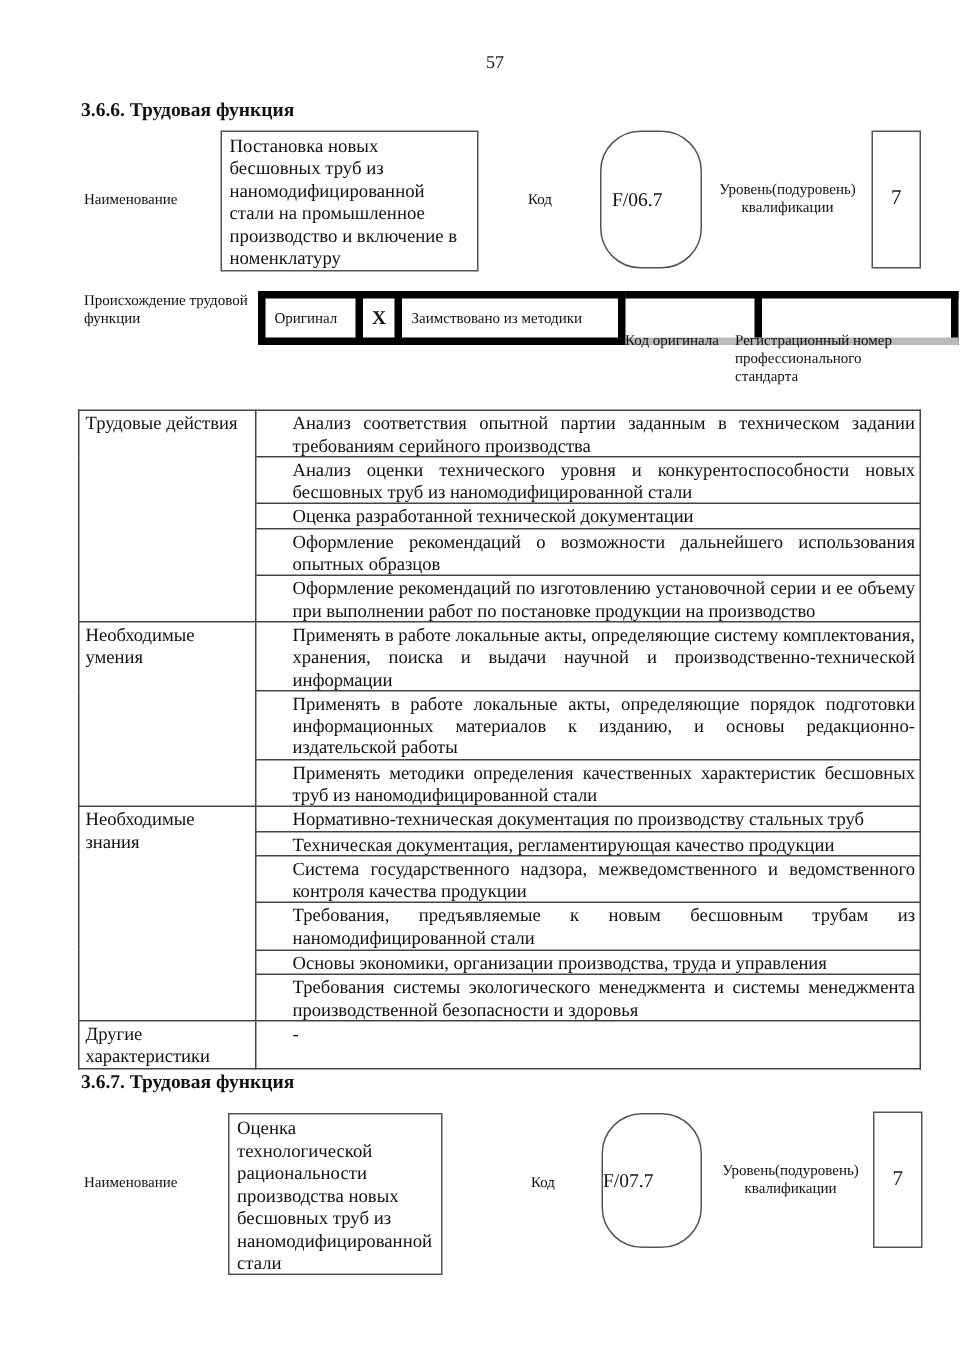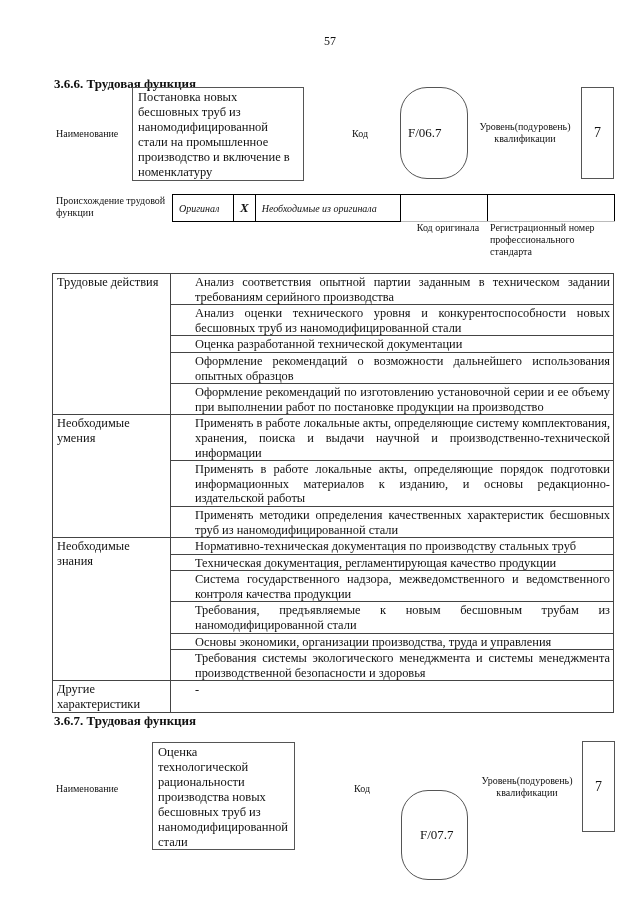--- a/index.html
+++ b/index.html
@@ -9,53 +9,53 @@
   }
   .abs { position: absolute; }
   .page-num { left: 0; width: 660px; top: 34px; text-align: center; font-size: 12px; }
   .section-title { left: 54px; font-size: 13px; font-weight: bold; }
   .small { font-size: 10px; line-height: 12px; }
   .box { border: 1px solid #555; box-sizing: border-box; }
   .name-box { font-size: 12.5px; line-height: 15px; padding: 2px 5px; }
   .center-v { display: flex; align-items: center; border-radius: 27px; }
   .center-all { display: flex; align-items: center; justify-content: center; }
   .origin-table { border-collapse: collapse; font-size: 10px; }
-  .origin-table td { border: 1px solid #000000; height: 26px; padding: 0 6px; font-style: italic; }
+  .origin-table td { border: 5px solid #000000; height: 26px; padding: 0 6px; }
   .main-table { position: absolute; left: 52px; top: 273px; width: 562px; border-collapse: collapse; font-size: 12.4px; line-height: 14.6px; }
   .main-table td { border: 1px solid #444; vertical-align: top; padding: 1px 3px 0 4px; }
   .main-table td.label { width: 110px; }
   .main-table td.item { text-align: justify; text-align-last: left; padding-left: 24px; }
 </style>
 </head>
 <body>
 
 <div class="abs page-num">57</div>
 
-<div class="abs section-title" style="top:76px;">3.6.6. Трудовая функция</div>
+<div class="abs section-title" style="top:65px;">3.6.6. Трудовая функция</div>
 
 <div class="abs small" style="left:56px; top:128px;">Наименование</div>
-<div class="abs box name-box" style="left:132px; top:87px; width:172px; height:94px;">Постановка новых бесшовных труб из наномодифицированной стали на промышленное производство и включение в номенклатуру</div>
+<div class="abs box name-box" style="left:147px; top:87px; width:172px; height:94px;">Постановка новых бесшовных труб из наномодифицированной стали на промышленное производство и включение в номенклатуру</div>
 
 <div class="abs small" style="left:352px; top:128px;">Код</div>
 <div class="abs box center-v" style="left:400px; top:87px; width:68px; height:92px; padding-left:7px; font-size:13px;">
   <span>F/06.7</span>
 </div>
 
 <div class="abs small" style="left:470px; top:121px; width:110px; text-align:center;">Уровень(подуровень) квалификации</div>
 <div class="abs box center-all" style="left:581px; top:87px; width:33px; height:92px; font-size:14px;">
   <span>7</span>
 </div>
 
 <div class="abs small" style="left:56px; top:195px; width:110px;font-family:Liberation Serif, serif;">Происхождение трудовой функции</div>
 <table class="abs origin-table" style="left:172px; top:194px;">
   <tbody>
       <tr>
     <td style="width:48px;">Оригинал</td>
     <td style="width:8px; font-size:13px; font-weight:bold; border-left:none;">X</td>
-    <td style="width:132px;">Необходимые из оригинала</td>
+    <td style="width:132px;">Заимствовано из методики</td>
     <td style="width:74px; border-bottom-color:#bbb;"></td>
     <td style="width:114px; border-bottom-color:#bbb;"></td>
   </tr>
 </tbody>
   </table>
 <div class="abs small" style="left:408px; top:222px; width:80px; text-align:center;">Код оригинала</div>
 <div class="abs small" style="left:490px; top:222px; width:124px; text-align:left;">Регистрационный номер профессионального стандарта</div>
 
 <table class="main-table">
   <tbody>
@@ -113,20 +113,20 @@
   </tr>
 </tbody>
   </table>
 
 <div class="abs section-title" style="top:713px;">3.6.7. Трудовая функция</div>
 
 <div class="abs small" style="left:56px; top:783px;">Наименование</div>
 <div class="abs box name-box" style="left:152px; top:742px; width:143px; height:108px;">Оценка технологической рациональности производства новых бесшовных труб из наномодифицированной стали</div>
 
 <div class="abs small" style="left:354px; top:783px;">Код</div>
-<div class="abs box center-v" style="left:401px; top:742px; width:67px; height:90px; padding-left:18px; font-size:13px;margin-top:48px;">
+<div class="abs box center-v" style="left:401px; top:742px; width:67px; height:90px; padding-left:0; font-size:13px;">
   <span>F/07.7</span>
 </div>
 
 <div class="abs small" style="left:472px; top:775px; width:110px; text-align:center;">Уровень(подуровень) квалификации</div>
 <div class="abs box center-all" style="left:582px; top:741px; width:33px; height:91px; font-size:14px;">
   <span>7</span>
 </div>
 
 </body></html>

